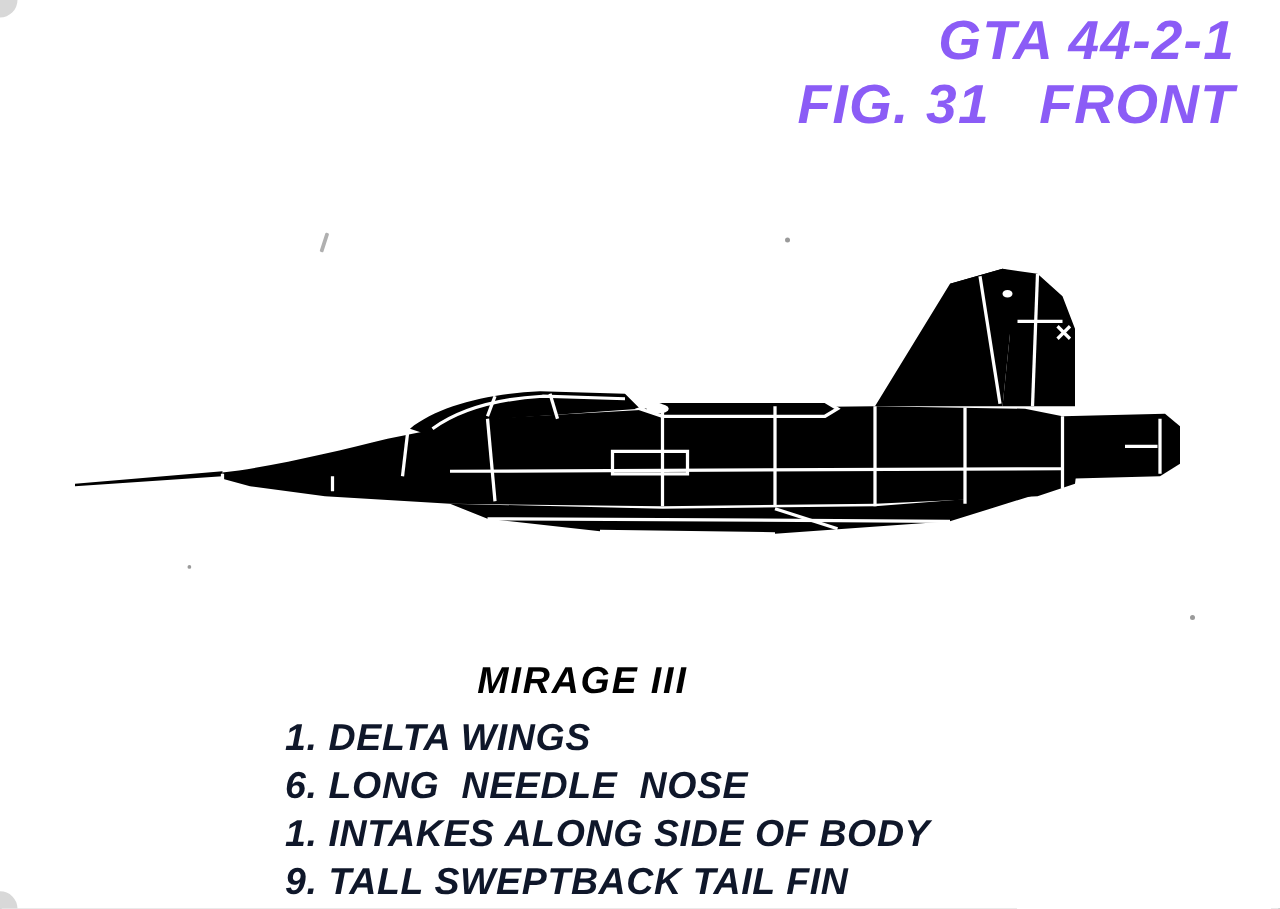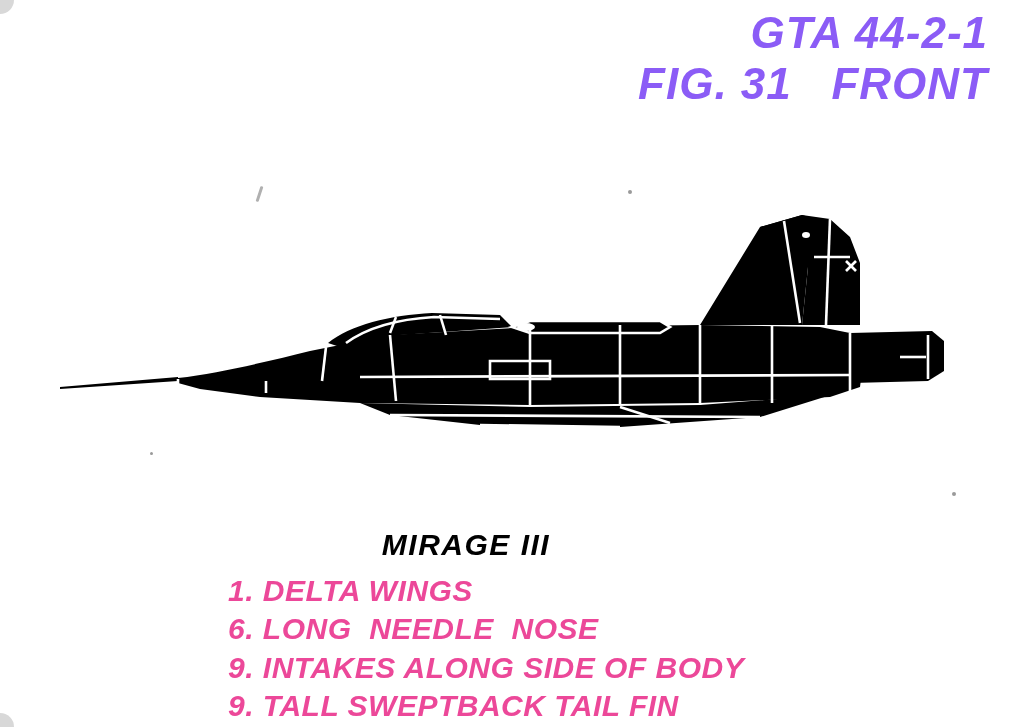--- a/index.html
+++ b/index.html
@@ -81,21 +81,21 @@
     list-style: none;
     margin: 10px 0 0 0;
     padding: 0;
     text-align: left;
   }
   #feature-list li {
     font-weight: bold;
     font-style: italic;
     font-size: 30px;
     letter-spacing: 0.5px;
-    color: #ec4899;
+    color: #0f172a;
     line-height: 1.28;
     padding-left: 228px;
     white-space: pre;
   }
   .speck {
     position: absolute;
     background: #9a9a9a;
     border-radius: 50%;
     z-index: 6;
   }
@@ -179,21 +179,21 @@
         <ellipse cx="746" cy="60" rx="4" ry="3"></ellipse>
       </g>
     </svg>
   </div>
 
   <div id="caption">
     <div id="plane-name">MIRAGE III</div>
     <ul id="feature-list">
       <li>1. DELTA WINGS</li>
       <li>6. LONG  NEEDLE  NOSE</li>
-      <li>9. INTAKES ALONG SIDE OF BODY</li>
+      <li>1. INTAKES ALONG SIDE OF BODY</li>
       <li>9. TALL SWEPTBACK TAIL FIN</li>
     </ul>
   </div>
 
   <div class="speck" style="left:258px;top:186px;width:3px;height:16px;background:#b0b0b0;border-radius:1px;transform:rotate(18deg);"></div>
   <div class="speck" style="left:628px;top:190px;width:4px;height:4px;"></div>
   <div class="speck" style="left:952px;top:492px;width:4px;height:4px;"></div>
   <div class="speck" style="left:150px;top:452px;width:3px;height:3px;"></div>
 </div>
 

